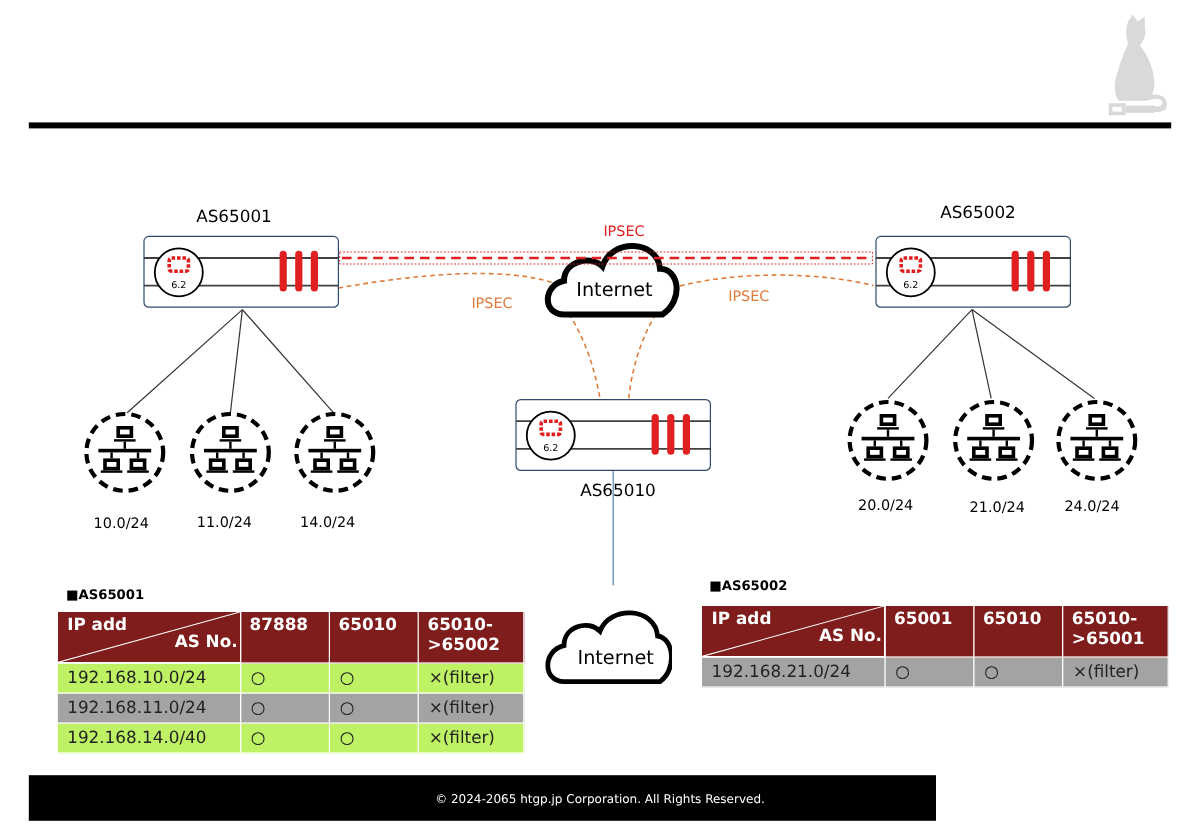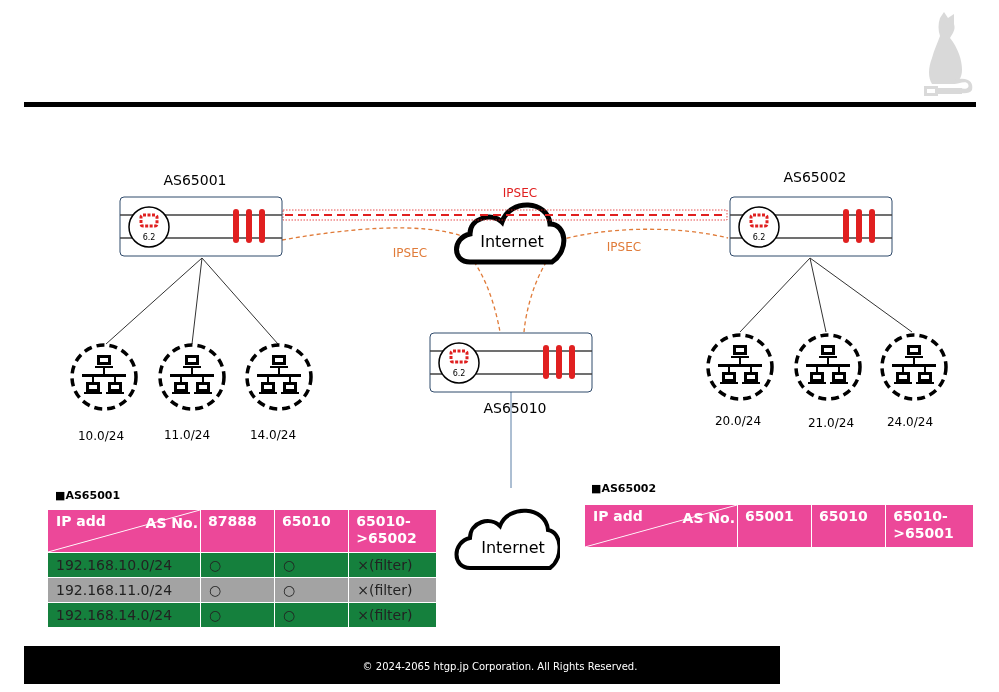--- a/index.html
+++ b/index.html
@@ -7,27 +7,27 @@
   .abs { position:absolute; }
   .topbar { left:24px; top:102px; width:952px; height:5px; background:#000; }
   .footer { left:24px; top:646px; width:756px; height:38px; background:#000; color:#fff; font-size:10px; }
   .footer .copy { position:absolute; left:0; width:952px; top:15px; text-align:center; }
   .footer .page { position:absolute; left:888px; top:15px; }
   svg text { font-family:"DejaVu Sans", sans-serif; }
   .as-label { font-size:14px; }
   .net-label { font-size:12px; }
   .tbl-title { font-size:11px; font-weight:bold; }
   table.rt { position:absolute; border-collapse:collapse; font-size:14px; }
-  table.rt th { background:#ec4899; color:#fff; font-weight:bold; text-align:left; vertical-align:top; padding:3px 7px; border:1.5px solid #fff; height:36px; font-size:14px; line-height:17px; }
+  table.rt th { background:#7f1d1d; color:#fff; font-weight:bold; text-align:left; vertical-align:top; padding:3px 7px; border:1.5px solid #fff; height:36px; font-size:14px; line-height:17px; }
   table.rt td { padding:0 8px; height:24px; border:1.5px solid #fff; font-size:14px; color:#222; }
-  table.rt tr.odd td { background:#15803d; }
+  table.rt tr.odd td { background:#bef264; }
   table.rt tr.even td { background:#a3a3a3; }
   th.diag { position:relative; background:#4472c4; }
   th.diag .ip { position:absolute; left:8px; top:3px; }
-  th.diag .asno { position:absolute; right:2px; bottom:20px; }
+  th.diag .asno { position:absolute; right:2px; bottom:8px; }
   th.diag svg { position:absolute; left:0; top:0; width:100%; height:100%; }
 </style>
 </head>
 <body>
 
 <svg class="abs" style="left:918px;top:8px" width="62" height="92">
   <g fill="#d9d9d9">
     <path d="M22 10 L26 4 L30 10 L36 6 L36 16 C38 22 34 26 32 30 C40 40 44 52 44 62 C44 70 40 74 36 76 L14 76 C10 70 10 60 14 50 C16 42 20 34 22 28 C20 22 20 16 22 10 Z"></path>
     <path d="M36 72 C50 68 56 74 54 82 C52 86 44 86 40 84 L42 80 C48 82 52 80 50 76 C48 72 40 76 36 76 Z"></path>
     <rect x="6" y="78" width="14" height="10"></rect>
@@ -153,21 +153,21 @@
         <td>○</td>
         <td>×(filter)</td>
   </tr>
   <tr class="even">
     <td>192.168.11.0/24</td>
         <td>○</td>
         <td>○</td>
         <td>×(filter)</td>
   </tr>
   <tr class="odd">
-    <td>192.168.14.0/24</td>
+    <td>192.168.14.0/40</td>
         <td>○</td>
         <td>○</td>
         <td>×(filter)</td>
   </tr>
 </tbody>
   </table>
 
 <div class="abs tbl-title" style="left:591px;top:482px">■AS65002</div>
 <table class="rt" style="left:584px;top:504px;width:390px">
   <tbody>
@@ -176,19 +176,25 @@
       <svg preserveAspectRatio="none" viewBox="0 0 100 100">
             <line x1="0" y1="100" x2="100" y2="0" stroke="#fff" stroke-width="1.5"></line>
           </svg>
       <span class="ip">IP add</span>
       <span class="asno">AS  No.</span>
     </th>
     <th><span>65001</span></th>
     <th><span>65010</span></th>
     <th><span>65010-</span><br><span>&gt;65001</span></th>
   </tr>
+  <tr class="even">
+    <td>192.168.21.0/24</td>
+        <td>○</td>
+        <td>○</td>
+        <td>×(filter)</td>
+  </tr>
 </tbody>
   </table>
 
 <div class="abs footer">
   <span class="copy">© 2024-2065 htgp.jp Corporation. All Rights Reserved.</span>
   <span class="page">7</span>
 </div>
 
 </body></html>

